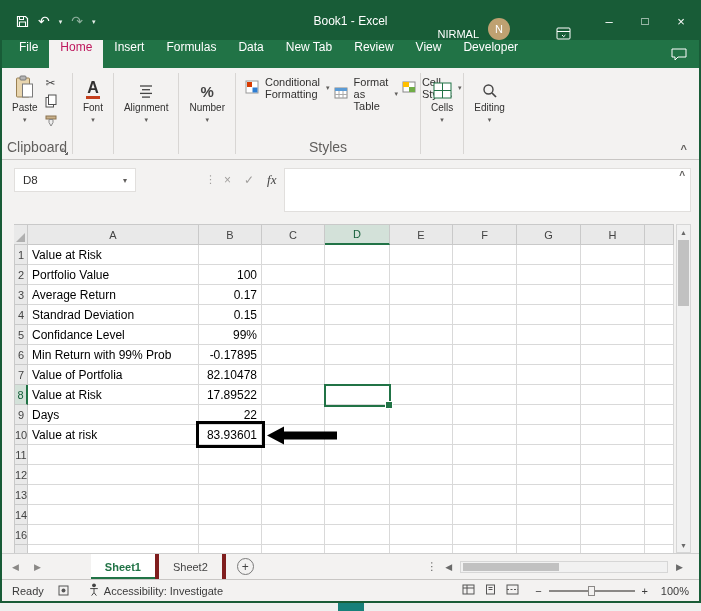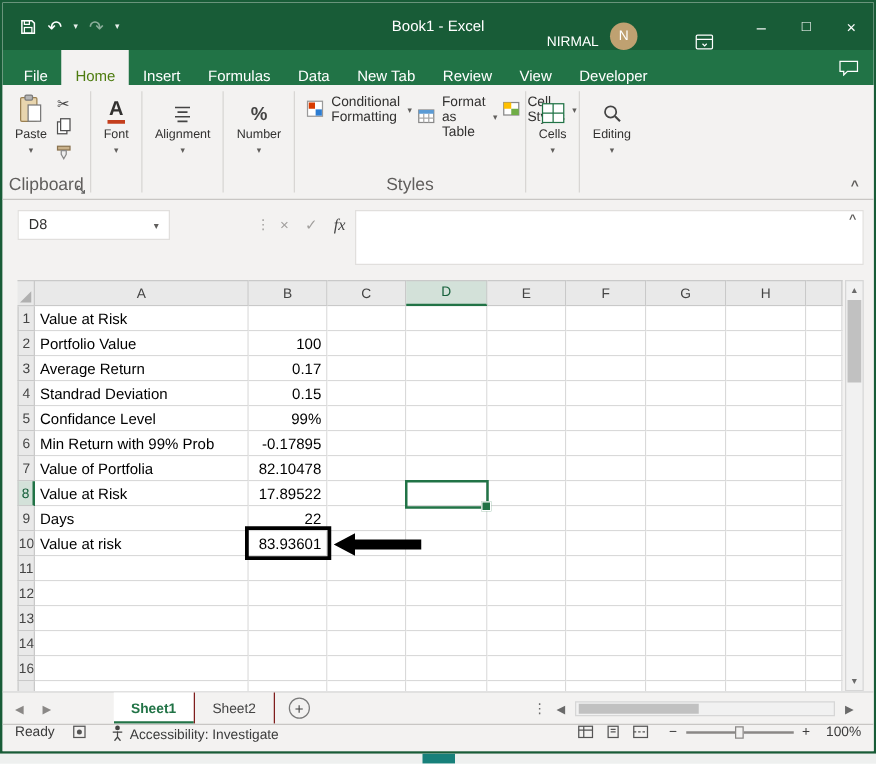--- a/index.html
+++ b/index.html
@@ -17,22 +17,22 @@
 .tb-title{position:absolute;left:0;right:0;text-align:center;font-size:12px;pointer-events:none}
 .tb-right{margin-left:auto;display:flex;align-items:flex-end;z-index:2}
 .user-name{font-size:11px;margin-right:9px}
 .avatar{width:22px;height:22px;border-radius:50%;background:#BFA171;display:flex;align-items:center;justify-content:center;font-size:11px;color:#fff;margin-right:46px}
 .ribbonopts{display:flex;margin-right:20px}
 .win-btn{width:36px;height:38px;display:flex;align-items:center;justify-content:center;font-size:13px}
 .win-btn.max{font-size:12px}
 
 
 .tabrow{height:28px;background:#217346;display:flex;align-items:stretch;color:#fff;flex-shrink:0;padding-left:6px}
-.rtab{display:flex;align-items:flex-end;padding:0 11px;font-size:12px;white-space:nowrap}
-.rtab.active{background:#f3f2f1;color:#4d7c0f}
+.rtab{display:flex;align-items:flex-start;padding:0 11px;font-size:12px;white-space:nowrap}
+.rtab.active{background:#f3f2f1;color:#be185d}
 .rtab .bulb{margin-right:5px;display:flex}
 .comment-btn{margin-left:auto;margin-right:12px;display:flex;align-items:center}
 
 
 .ribbon{height:92px;background:#f3f2f1;border-bottom:1px solid #c8c6c4;display:flex;flex-shrink:0;position:relative;color:#323130}
 .rgroup{display:flex;flex-direction:column;position:relative;padding:3px 3px 1px}
 .gsep{width:1px;background:#d8d6d4;margin:5px 0}
 .bigbtn{display:flex;flex-direction:column;align-items:center;gap:3px;font-size:10px;padding:4px 7px 0}
 .bchev{font-size:7px;color:#605e5c}
 .icwrap{height:24px;display:flex;align-items:flex-end;justify-content:center}
@@ -79,29 +79,29 @@
 .arrow-annot{position:absolute;left:265px;top:202px;pointer-events:none}
 .vscroll{position:absolute;left:674px;top:0;width:15px;height:329px;background:#f1f1f1;border:1px solid #d6d6d6;display:flex;flex-direction:column;align-items:center}
 .vsbtn{height:14px;font-size:7px;color:#6a6a6a;display:flex;align-items:center;justify-content:center}
 .vsthumb{width:11px;height:66px;background:#c1c1c1;margin-top:1px}
 .vsbottom{margin-top:auto}
 
 
 .sheetbar{height:26px;display:flex;align-items:stretch;background:#f3f2f1;border-top:1px solid #cfcfcf;flex-shrink:0;font-size:11px;color:#444}
 .tab-nav{display:flex;align-items:center;gap:15px;padding:0 10px;color:#8a8886;font-size:9px}
 .tabspacer{width:40px}
-.stab{display:flex;align-items:center;padding:0 14px;border-right:1px solid #7f1d1d;background:#f3f2f1}
+.stab{display:flex;align-items:center;padding:0 14px;border-right:4px solid #7f1d1d;background:#f3f2f1}
 .stab.active{background:#fff;color:#217346;font-weight:bold;box-shadow:inset 0 -2px 0 #217346}
 .addsheet{width:17px;height:17px;border:1px solid #7a7a7a;border-radius:50%;align-self:center;margin-left:11px;display:flex;align-items:center;justify-content:center;font-size:12px;color:#444;line-height:1}
 .sb-right{margin-left:auto;display:flex;align-items:center;gap:8px;padding-right:16px;color:#6a6a6a;font-size:9px}
 .hscroll{width:208px;height:12px;background:#f1f1f1;border:1px solid #d6d6d6;position:relative}
 .hsthumb{position:absolute;left:2px;top:1px;width:96px;height:8px;background:#c1c1c1}
 
 
-.statusbar{height:22px;background:#f3f2f1;border-top:1px solid #c8c6c4;display:flex;align-items:flex-start;font-size:11px;color:#3b3b3b;flex-shrink:0}
+.statusbar{height:22px;background:#f3f2f1;border-top:1px solid #c8c6c4;display:flex;align-items:center;font-size:11px;color:#3b3b3b;flex-shrink:0}
 .sb-ready{margin-left:10px}
 .macroic{margin-left:14px;display:flex}
 .acc{display:flex;align-items:center;gap:5px;margin-left:20px}
 .sb-spacer{flex:1}
 .viewics{display:flex;gap:9px;margin-right:16px;align-items:center}
 .zoomctl{display:flex;align-items:center;gap:7px;margin-right:10px}
 .zoomtrack{width:86px;height:2px;background:#8a8886;position:relative}
 .zoomthumb{position:absolute;left:39px;top:-4px;width:7px;height:10px;background:#f3f2f1;border:1px solid #8a8886}
 .zoompct{width:34px;text-align:right}
 

